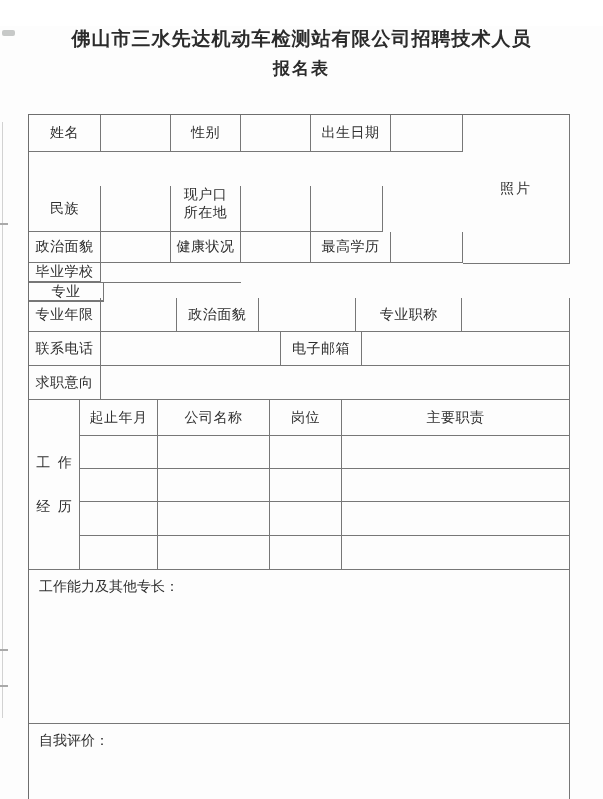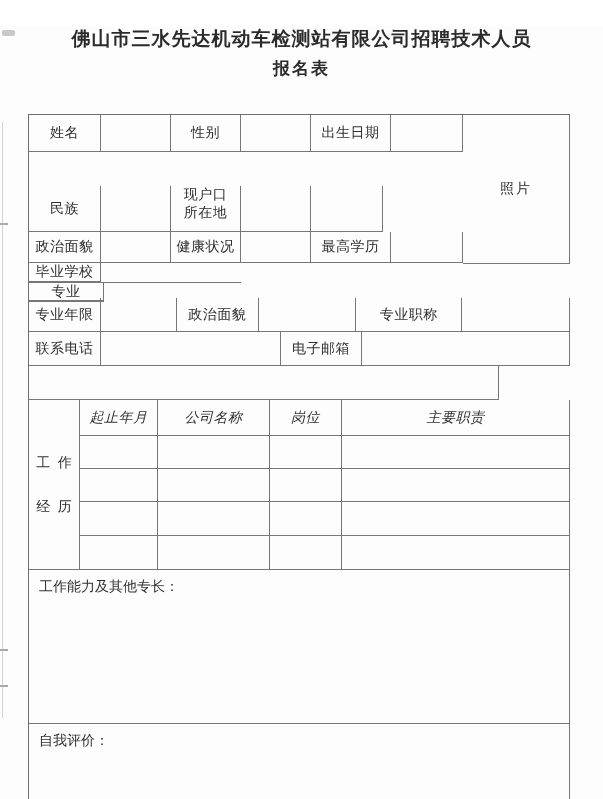--- a/index.html
+++ b/index.html
@@ -55,21 +55,21 @@
   .r5, .r6, .r7 { height: 34px; }
 
   .work-block { display: flex; }
   .work-label-col {
     width: 52px; height: 170px;
     border-right: 1px solid #777; border-bottom: 1px solid #777;
     display: flex; flex-direction: column; align-items: center; justify-content: center;
     gap: 26px;
   }
   .work-label-col div { letter-spacing: 0.55em; margin-right: -0.55em; }
-  .work-right { width: 490px; font-style: italic; }
+  .work-right { width: 490px; }
   .wh { height: 36px; }
   .wr { height: 33px; }
   .wr-tall { height: 34px; }
 
   .area-cell {
     border-right: 1px solid #777; border-bottom: 1px solid #777;
     padding: 8px 10px; text-align: left;
     display: block;
   }
   .skills-cell { height: 154px; }
@@ -141,20 +141,21 @@
     </div>
 
     <div class="row r6">
       <div class="cell lbl" style="width:72px">联系电话</div>
       <div class="cell" style="width:180px"></div>
       <div class="cell lbl" style="width:82px">电子邮箱</div>
       <div class="cell" style="width:208px"></div>
     </div>
 
     <div class="row r7">
+      <div class="cell lbl" style="width:72px">求职意向</div>
       <div class="cell" style="width:470px"></div>
     </div>
 
     <div class="work-block">
       <div class="work-label-col">
         <div>工作</div>
         <div>经历</div>
       </div>
       <div class="work-right">
         <div class="row wh">

